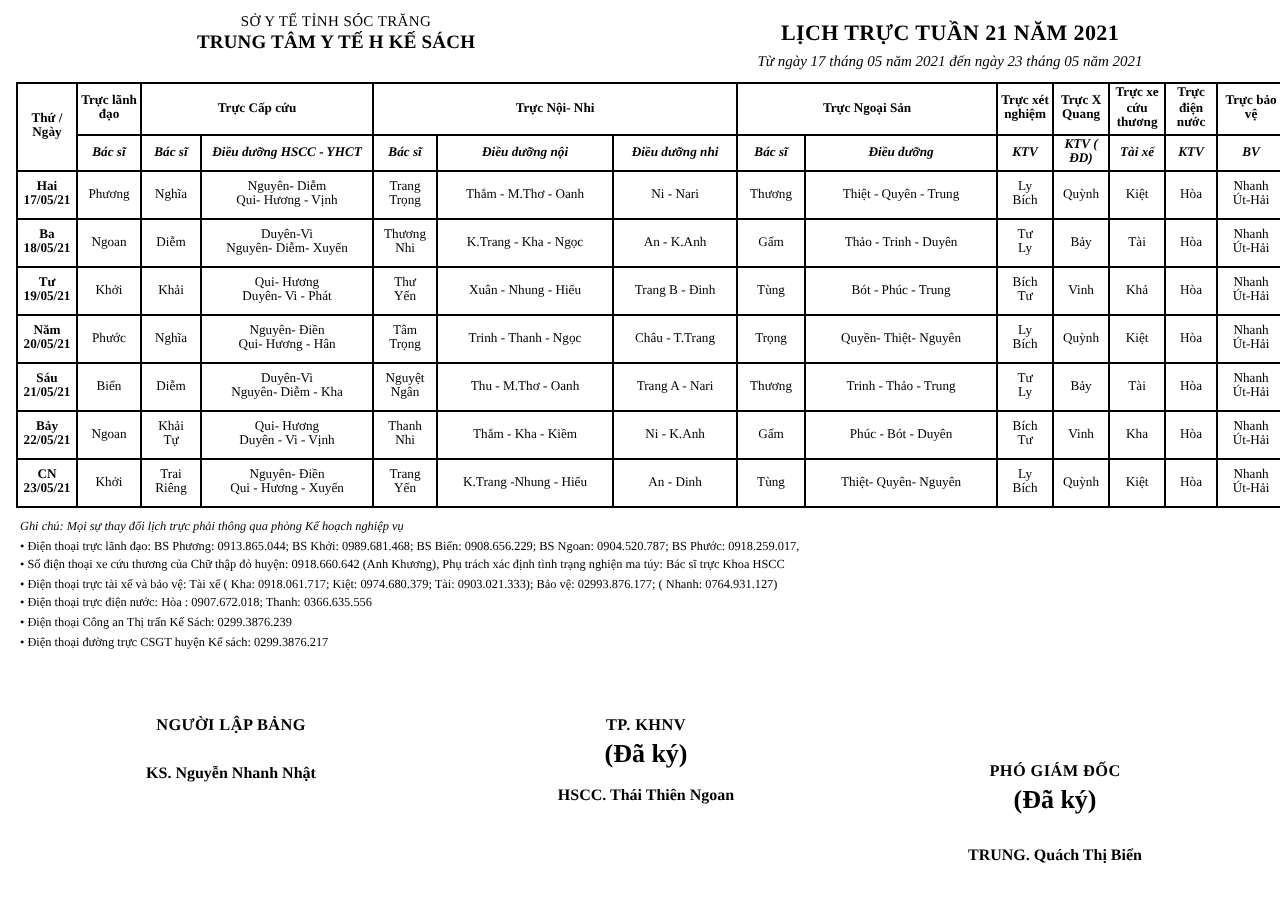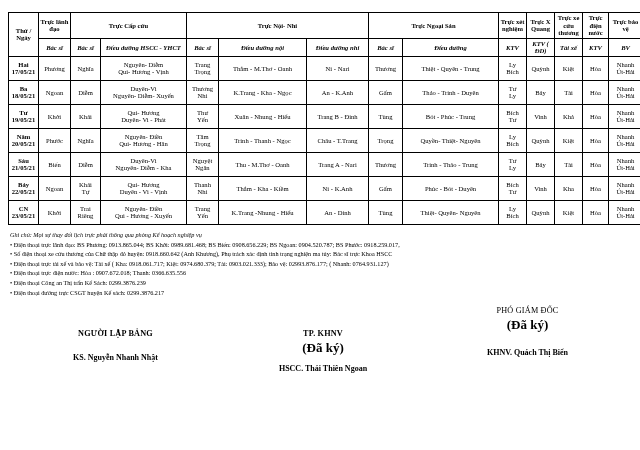--- a/index.html
+++ b/index.html
@@ -63,30 +63,40 @@
   .notes{margin-top:5px;font-size:6.2px;line-height:1.55;padding-left:2px;}
   .notes .n0{font-style:italic;}
   .notes .ln{white-space:nowrap;}
 
   
   .signs{display:flex;margin-top:9px;}
   .sig{flex:1;text-align:center;}
   .sig.left{flex:0 0 215px;}
   .sig.mid{flex:0 0 200px;}
   .sig-title{font-size:8.2px;font-weight:bold;letter-spacing:.2px;margin-top:23px;}
-  .sig-title2{font-size:8.2px;font-weight:normal;letter-spacing:.2px;}
+  .sig-title2{font-size:8.2px;font-weight:bold;letter-spacing:.2px;margin-top:46px;}
   .sig-note{font-size:13px;font-weight:bold;margin-top:2px;}
   .sig-name{font-size:8px;font-weight:bold;margin-top:15px;}
   .sig-name.tall{margin-top:8px;}
 </style>
 </head>
 <body>
 
 <div class="page">
 
+  <div class="hdr">
+    <div class="hdr-left">
+      <div class="org-line1">SỞ Y TẾ TỈNH SÓC TRĂNG</div>
+      <div class="org-line2">TRUNG TÂM Y TẾ H KẾ SÁCH</div>
+    </div>
+    <div class="hdr-right">
+      <div class="doc-title">LỊCH TRỰC TUẦN 21 NĂM 2021</div>
+      <div class="doc-range">Từ ngày 17 tháng 05 năm 2021 đến ngày 23 tháng  05 năm 2021</div>
+    </div>
+  </div>
 
   <table class="sched">
     <colgroup>
       <col class="c-date">
         <col class="c-ld">
       <col class="c-cc-bs">
         <col class="c-cc-dd">
       <col class="c-nn-bs">
         <col class="c-nn-ddn">
         <col class="c-nn-ddnhi">
@@ -259,17 +269,17 @@
       <div class="sig-name">KS. Nguyễn Nhanh Nhật</div>
     </div>
     <div class="sig mid">
       <div class="sig-title">TP. KHNV</div>
       <div class="sig-note">(Đã ký)</div>
       <div class="sig-name tall">HSCC. Thái Thiên Ngoan</div>
     </div>
     <div class="sig">
       <div class="sig-title2">PHÓ GIÁM ĐỐC</div>
       <div class="sig-note">(Đã ký)</div>
-      <div class="sig-name">KHNV. Quách Thị Biển</div>
+      <div class="sig-name">TRUNG. Quách Thị Biển</div>
     </div>
   </div>
 
 </div>
 
 </body></html>

